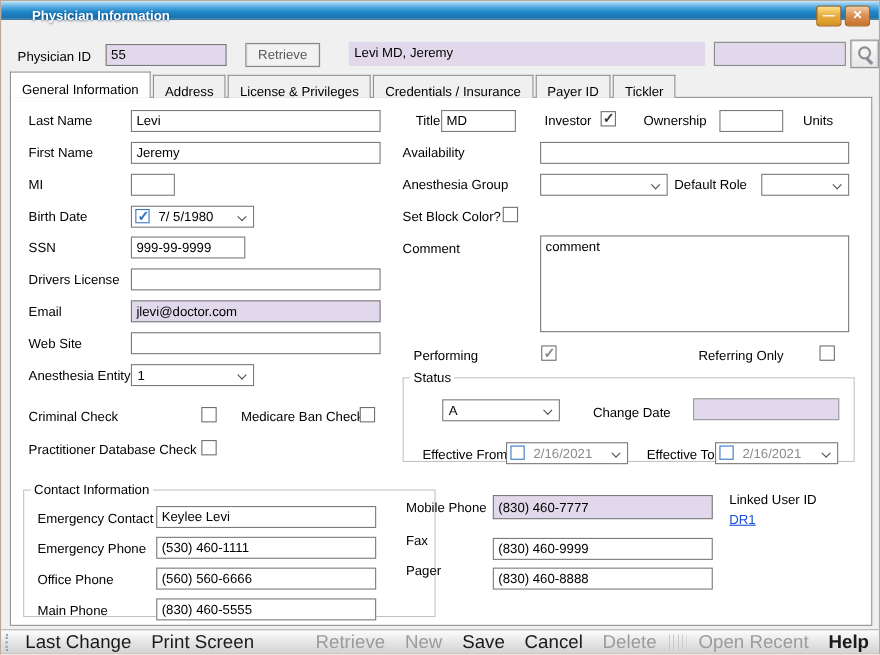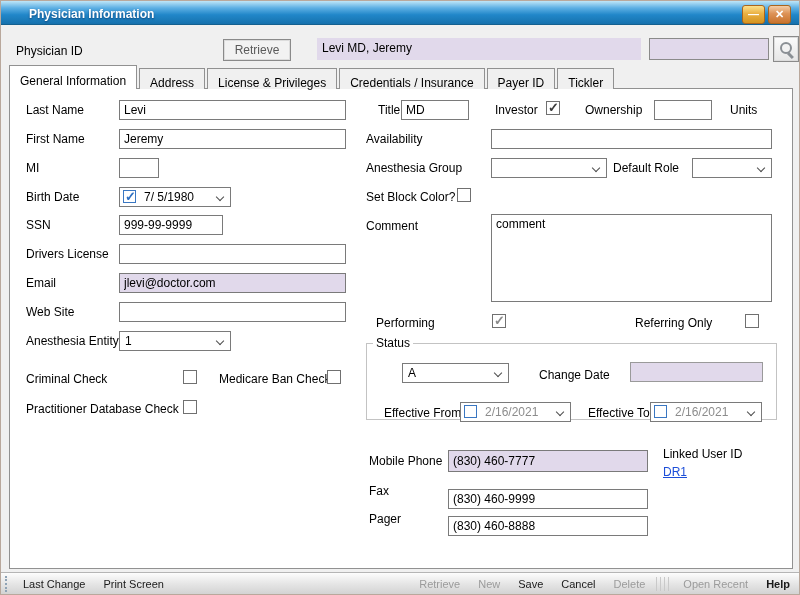--- a/index.html
+++ b/index.html
@@ -4,21 +4,21 @@
 <style>
   * { margin:0; padding:0; box-sizing:border-box; }
   body { background:#ffffff; font-family:"Liberation Sans", sans-serif; }
   .window {
     position:relative; width:800px; height:595px;
     background:#f0f0f0; border:1px solid #b9a89c; overflow:hidden;
     font-size:12px; color:#000;
   }
   
   .titlebar {
-    position:absolute; left:0; top:0; right:0; height:24px;
+    position:absolute; left:0; top:0; right:0; height:17px;
     background:linear-gradient(to bottom,#bfe6f8 0%,#5eb0e4 30%,#2187c9 60%,#1671ad 100%);
     border-bottom:1px solid #14608f;
   }
   .title-text {
     position:absolute; left:28px; top:6px; color:#fff; font-weight:bold; font-size:12px;
     text-shadow:0 1px 2px rgba(0,30,80,.6);
   }
   .tb-btn {
     position:absolute; top:4px; width:23px; height:19px; border-radius:3px;
     color:#fff; font-weight:bold; text-align:center; line-height:17px; font-size:11px;
@@ -80,41 +80,42 @@
   textarea.comment {
     position:absolute; border:1px solid #7a7a7a; background:#fff; resize:none;
     font-family:"Liberation Sans", sans-serif; font-size:12px; padding:2px 4px;
   }
   .link { position:absolute; color:#1d4ed8; text-decoration:underline; cursor:pointer; }
   
   .footer {
     position:absolute; left:0; right:0; bottom:0; height:22px;
     background:linear-gradient(#fdfdfd,#e6e6e6 50%,#d3d3d3);
     border-top:1px solid #b5b5b5; display:flex; align-items:center;
-    font-size:11px; z-index:5;
+    font-size:17px; z-index:5;
   }
   .grip { width:3px; height:16px; border-left:2px dotted #8fa3b5; margin:0 6px 0 4px; }
   .fbtn { padding:0 9px; color:#1a1a1a; white-space:nowrap; cursor:default; }
   .fbtn.disabled { color:#9b9b9b; }
   .spacer { flex:1; }
   .vsep { width:16px; height:14px; margin:0 2px;
     background:repeating-linear-gradient(to right,#c9c9c9 0 1px,transparent 1px 4px); }
 </style>
 </head>
 <body>
 
 <div class="window">
 
   <div class="titlebar">
     <span class="title-text">Physician Information</span>
     <span class="tb-btn tb-min">—</span>
     <span class="tb-btn tb-close">✕</span>
   </div>
 
   <span class="lbl" style="left:15px; top:43px;">Physician ID</span>
+  <input class="tfield lavender" style="left: 95px; top: 39px; width: 110px;" value="55">
   <div class="btn" style="left:222px; top:38px; width:68px; height:22px; line-height:20px;">Retrieve</div>
   <div class="display-field" style="left:316px; top:37px; width:324px;">Levi MD, Jeremy</div>
   <div class="display-field" style="left:648px; top:37px; width:120px; border:1px solid #8a8a8a;"></div>
   <div class="btn search-btn" style="left:772px; top:35px;">
     <span class="mag"></span>
   </div>
 
   <div class="tabbar">
     <div class="tab active">General Information</div>
     <div class="tab">Address</div>
@@ -215,20 +216,31 @@
       <span class="chev"></span>
     </div>
     <span class="lbl" style="left:221px; top:56px;">Effective To</span>
     <div class="datecombo" style="left:283px; top:52px; width:112px;">
       <span class="cb blue incb"></span>
       <span class="dval gray-text">2/16/2021</span>
       <span class="chev"></span>
     </div>
   </fieldset>
 
+  <fieldset style="left:20px; top:437px; width:375px; height:123px;">
+    <legend>Contact Information</legend>
+    <span class="lbl" style="left:12px; top:12px;">Emergency Contact</span>
+    <input class="tfield" style="left: 120px; top: 8px; width: 200px;" value="Keylee Levi">
+    <span class="lbl" style="left:12px; top:40px;">Emergency Phone</span>
+    <input class="tfield" style="left: 120px; top: 36px; width: 200px;" value="(530) 460-1111">
+    <span class="lbl" style="left:12px; top:68px;">Office Phone</span>
+    <input class="tfield" style="left: 120px; top: 64px; width: 200px;" value="(560) 560-6666">
+    <span class="lbl" style="left:12px; top:96px;">Main Phone</span>
+    <input class="tfield" style="left: 120px; top: 92px; width: 200px;" value="(830) 460-5555">
+  </fieldset>
 
   <span class="lbl" style="left:368px; top:453px;">Mobile Phone</span>
   <input class="tfield lavender" style="left: 447px; top: 449px; width: 200px; height: 22px;" value="(830) 460-7777">
   <span class="lbl" style="left:368px; top:483px;">Fax</span>
   <input class="tfield" style="left: 447px; top: 488px; width: 200px;" value="(830) 460-9999">
   <span class="lbl" style="left:368px; top:511px;">Pager</span>
   <input class="tfield" style="left: 447px; top: 515px; width: 200px;" value="(830) 460-8888">
 
   <span class="lbl" style="left:662px; top:446px;text-align:center;">Linked User ID</span>
   <a class="link" style="left:662px; top:464px;">DR1</a>

